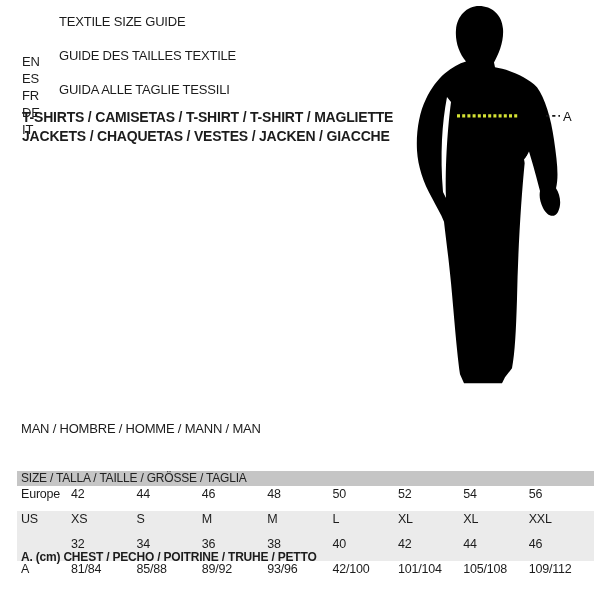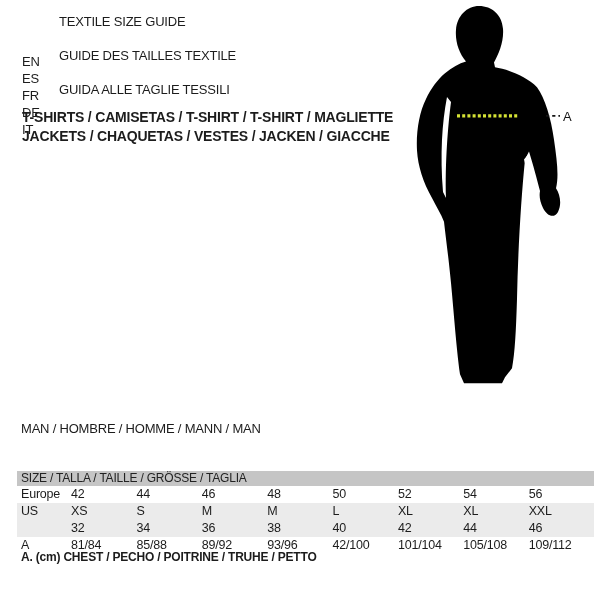--- a/index.html
+++ b/index.html
@@ -16,21 +16,21 @@
   
   .cat-block{position:absolute;left:22px;top:108px;font-weight:bold;font-size:14px;line-height:18.5px;}
   
   .figure-wrap{position:absolute;left:398px;top:4px;width:180px;height:396px;}
   
   .man-label{position:absolute;left:21px;top:421px;font-weight:normal;font-size:13px;}
   
   .size-table{position:absolute;left:17px;top:471px;width:577px;font-size:12.5px;}
   .thead{height:15px;line-height:15px;background:var(--header-bg,#c5c5c5);
          padding-left:4px;font-size:12px;color:#222;}
-  .trow{display:flex;height:17px;line-height:17px;}
+  .trow{display:flex;height:25px;line-height:17px;}
   .trow.stripe{background:var(--stripe-bg,#ebebeb);}
   .tlabel{width:50px;padding-left:4px;}
   .tcell{flex:1;}
   
   .footnote{position:absolute;left:21px;top:550px;font-weight:bold;font-size:12px;}
 </style>
 </head>
 <body>
 
 <div class="lang-block">

